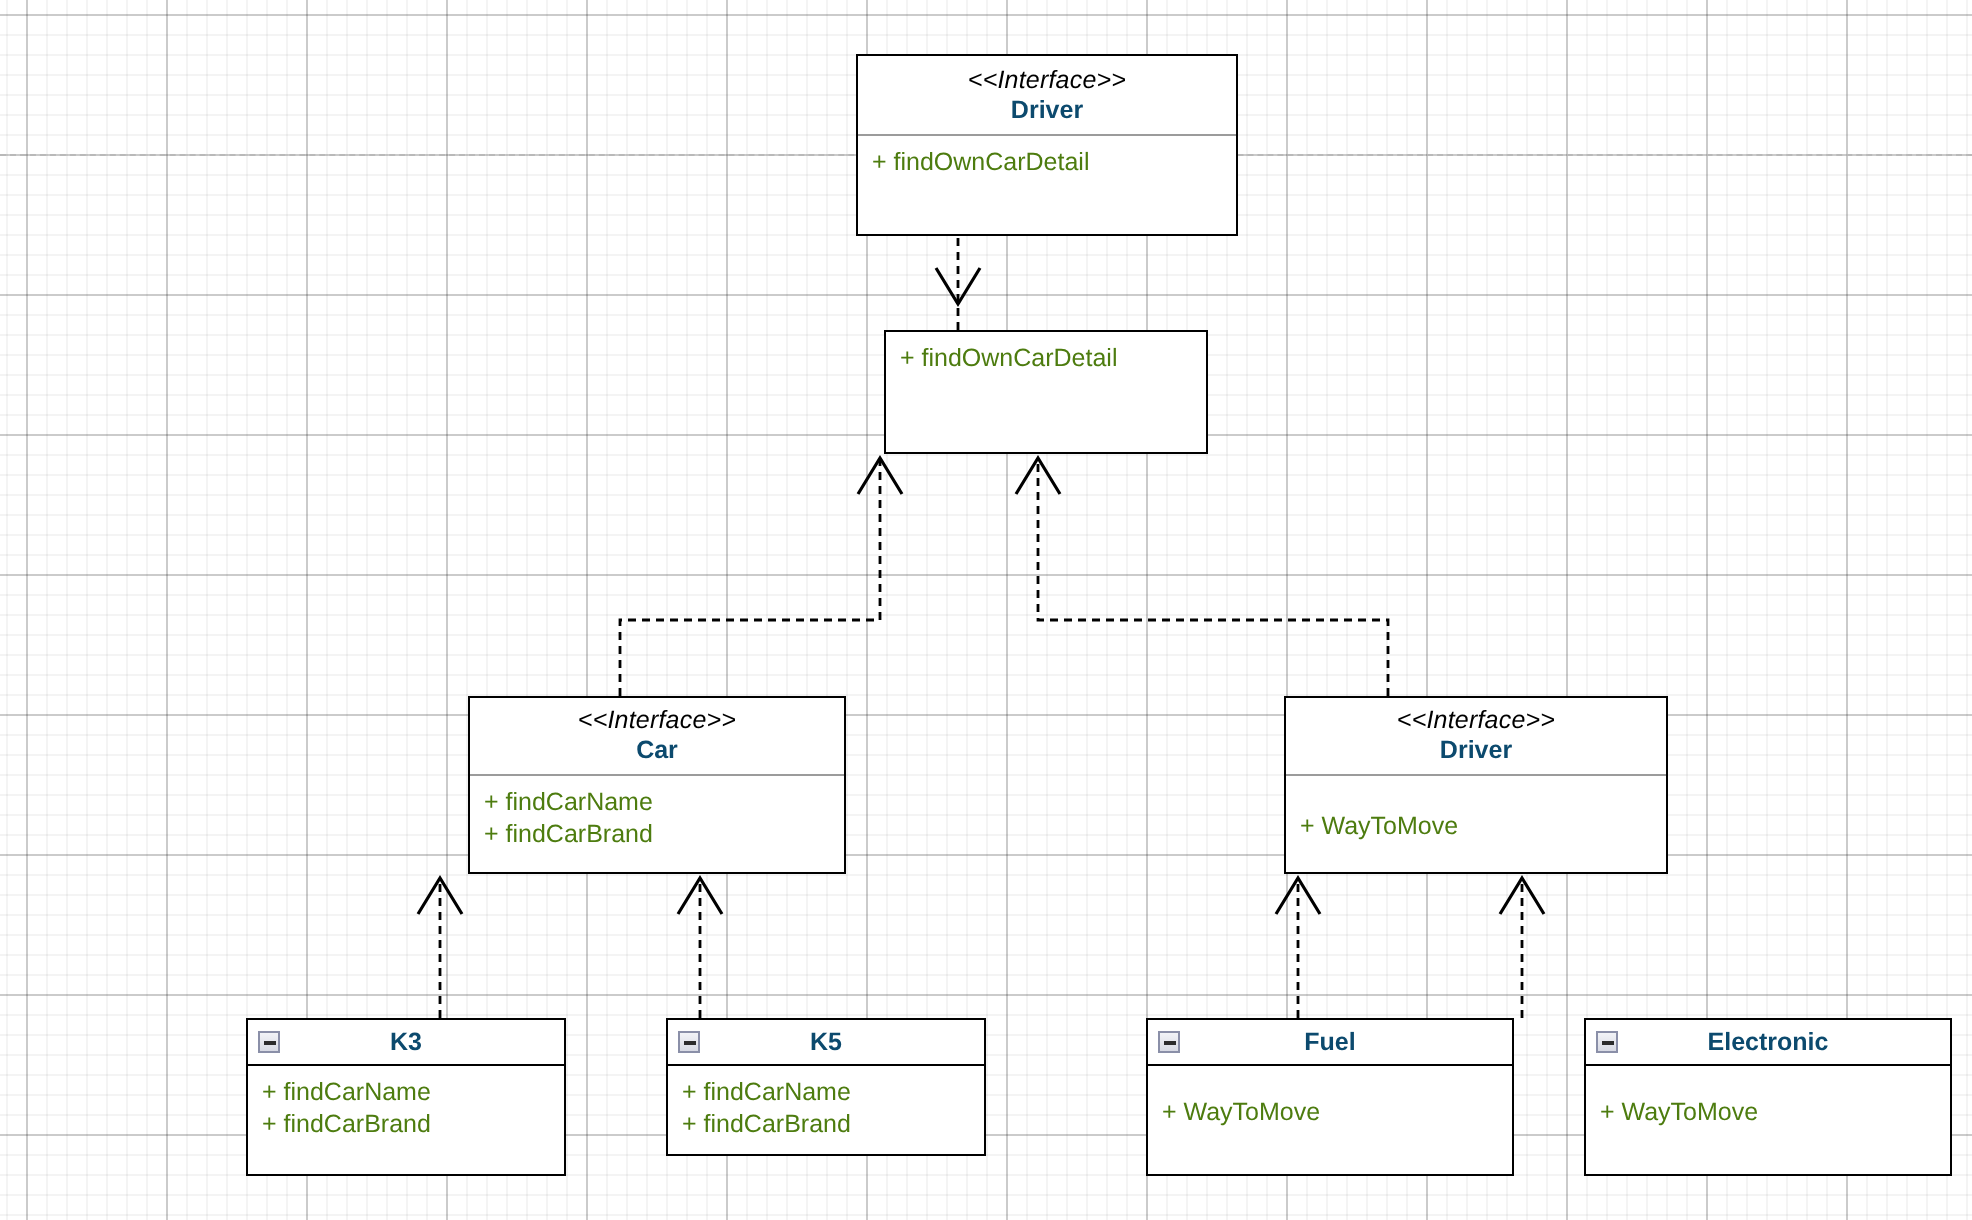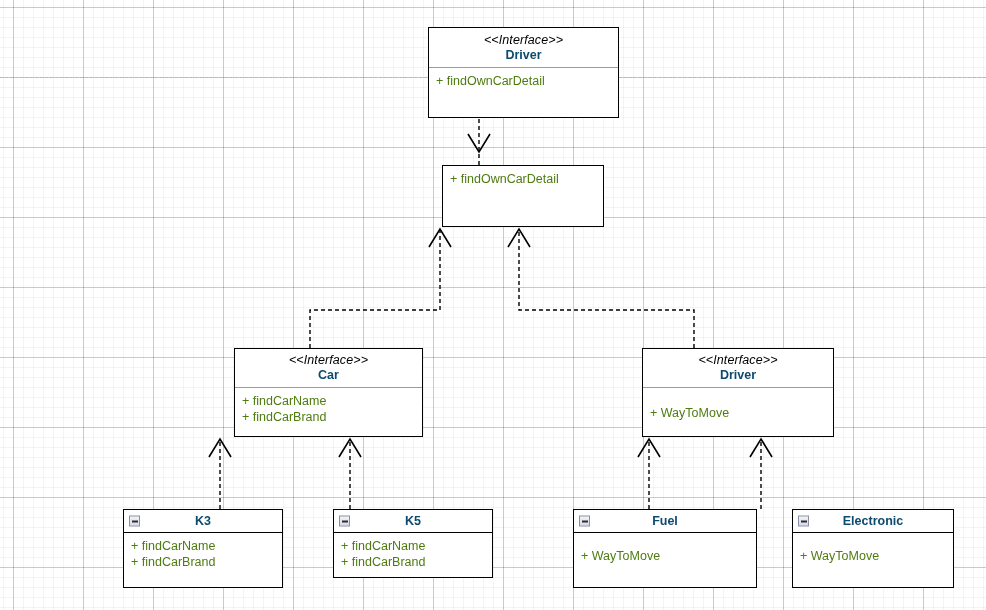--- a/index.html
+++ b/index.html
@@ -224,21 +224,21 @@
       <span class="collapse-icon">
           <i></i>
         </span>
       <span class="cls-name">Fuel</span>
     </div>
     <div class="uml-body" style="padding-top:16px;">
       <div class="member">+ WayToMove</div>
     </div>
   </div>
 
-  <div class="uml-box" style="left:748px; top:509px; width:162px; height:79px;">
+  <div class="uml-box" style="left:748px; top:509px; width:184px; height:79px;">
     <div class="uml-header solid-sep" style="height:23px;">
       <span class="collapse-icon">
           <i></i>
         </span>
       <span class="cls-name">Electronic</span>
     </div>
     <div class="uml-body" style="padding-top:16px;">
       <div class="member">+ WayToMove</div>
     </div>
   </div>

